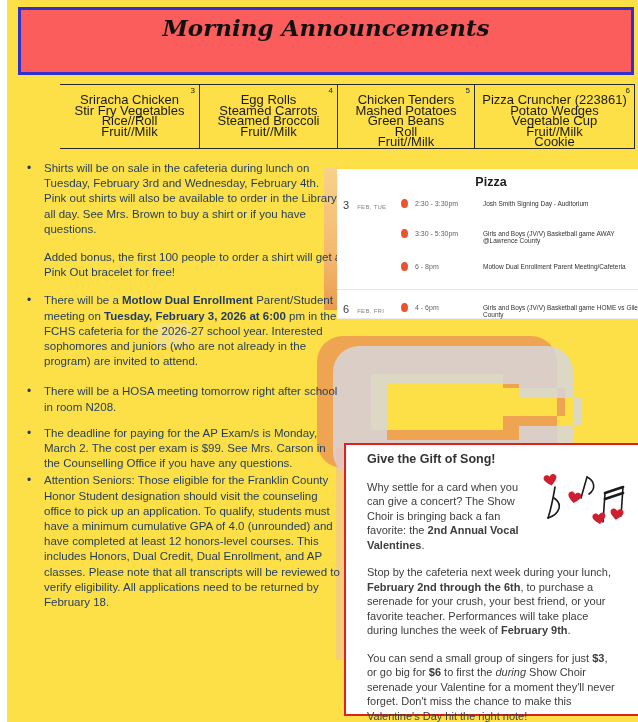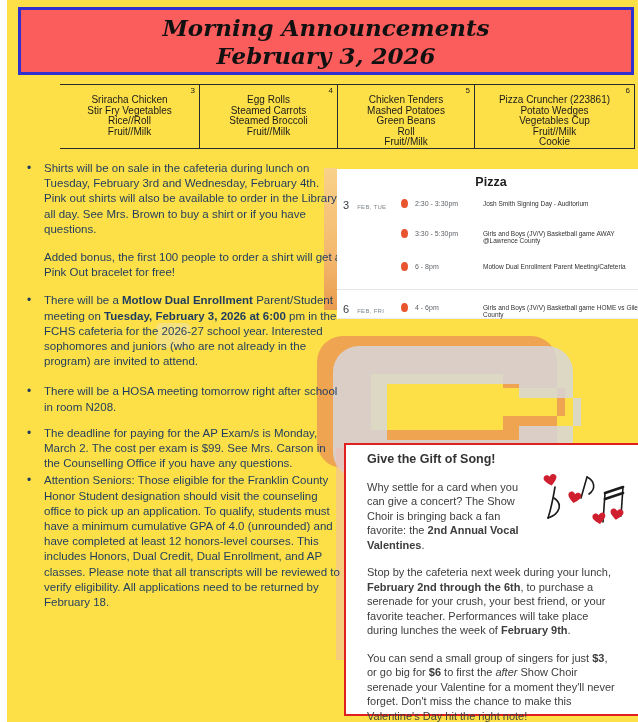--- a/index.html
+++ b/index.html
@@ -25,21 +25,21 @@
   .menu{position:absolute;left:53px;top:84px;width:575px;height:65px;display:flex;
         border-top:1.5px solid #2b2b2b;border-bottom:1.5px solid #2b2b2b;box-sizing:border-box;
         z-index:2;background:transparent;}
   .menu-cell{position:relative;box-sizing:border-box;border-right:1.5px solid #2b2b2b;
              text-align:center;color:#1a1a1a;}
   .menu-cell:nth-child(1){width:140px;}
   .menu-cell:nth-child(2){width:138px;}
   .menu-cell:nth-child(3){width:137px;}
   .menu-cell:nth-child(4){width:160px;}
   .menu-day-num{position:absolute;top:1px;right:4px;font-size:8px;}
-  .menu-lines{margin-top:10px;font-size:10px;line-height:10.5px;}
+  .menu-lines{margin-top:10px;font-size:13px;line-height:10.5px;}
 
   
   .bullets{position:absolute;left:20px;top:161px;width:316px;z-index:2;
            color:var(--announcement-text,#1e3a5e);font-size:11.5px;line-height:15.2px;}
   .bullet{display:flex;}
   .bullet .marker{width:17px;flex:0 0 17px;font-size:12px;}
   .bullet .content{flex:1;}
   .para{margin:0 0 13px 0;}
   .para:last-child{margin-bottom:0;}
   .bullet{margin-bottom:13px;}
@@ -82,21 +82,20 @@
   <div class="wm wm-bar"></div>
   <div class="wm wm-gold"></div>
   <svg class="wm wm-c" width="290" height="165" viewBox="0 0 290 165">
     <path transform="translate(0,6)" fill="#e2685c" opacity="0.5" fill-rule="evenodd" d="M26,0 h188 a26,26 0 0 1 26,26 v80 a26,26 0 0 1 -26,26 h-188 a26,26 0 0 1 -26,-26 v-80 a26,26 0 0 1 26,-26 z M54,38 h132 v56 h-132 z M186,52 h62 v28 h-62 z"></path>
     <path transform="translate(16,16)" fill="#d6d6da" opacity="0.85" fill-rule="evenodd" d="M26,0 h188 a26,26 0 0 1 26,26 v80 a26,26 0 0 1 -26,26 h-188 a26,26 0 0 1 -26,-26 v-80 a26,26 0 0 1 26,-26 z M54,38 h132 v56 h-132 z M186,52 h62 v28 h-62 z"></path>
   </svg>
   <div class="wm wm-sliver"></div>
 
   <div class="header">
     <div>Morning Announcements</div>
-    <div>February 3, 2026</div>
   </div>
 
   <div class="menu" id="menu-row">
       <div class="menu-cell">
         <div class="menu-day-num">3</div>
         <div class="menu-lines">
           <div>Sriracha Chicken</div>
           <div>Stir Fry Vegetables</div>
           <div>Rice//Roll</div>
           <div>Fruit//Milk</div>
@@ -119,21 +118,21 @@
           <div>Green Beans</div>
           <div>Roll</div>
           <div>Fruit//Milk</div>
         </div>
       </div>
       <div class="menu-cell">
         <div class="menu-day-num">6</div>
         <div class="menu-lines">
           <div>Pizza Cruncher (223861)</div>
           <div>Potato Wedges</div>
-          <div>Vegetables Cup</div>
+          <div>Vegetable Cup</div>
           <div>Fruit//Milk</div>
           <div>Cookie</div>
         </div>
       </div>
     </div>
 
   <div class="bullets" id="bullets">
       <div class="bullet">
         <span class="marker">•</span>
         <div class="content">
@@ -222,17 +221,17 @@
       <g fill="#cf1f2f">
         <path transform="translate(8,9) rotate(-12)" d="M6.5,11 C2,7.5 0,5 0,3.2 C0,1.2 1.6,0 3.2,0 C4.6,0 5.9,0.9 6.5,2.2 C7.1,0.9 8.4,0 9.8,0 C11.4,0 13,1.2 13,3.2 C13,5 11,7.5 6.5,11 Z"></path>
         <path transform="translate(34,24) rotate(10)" d="M6.5,11 C2,7.5 0,5 0,3.2 C0,1.2 1.6,0 3.2,0 C4.6,0 5.9,0.9 6.5,2.2 C7.1,0.9 8.4,0 9.8,0 C11.4,0 13,1.2 13,3.2 C13,5 11,7.5 6.5,11 Z"></path>
         <path transform="translate(57,47) rotate(-8)" d="M6.5,11 C2,7.5 0,5 0,3.2 C0,1.2 1.6,0 3.2,0 C4.6,0 5.9,0.9 6.5,2.2 C7.1,0.9 8.4,0 9.8,0 C11.4,0 13,1.2 13,3.2 C13,5 11,7.5 6.5,11 Z"></path>
         <path transform="translate(76,41) rotate(8)" d="M6.5,11 C2,7.5 0,5 0,3.2 C0,1.2 1.6,0 3.2,0 C4.6,0 5.9,0.9 6.5,2.2 C7.1,0.9 8.4,0 9.8,0 C11.4,0 13,1.2 13,3.2 C13,5 11,7.5 6.5,11 Z"></path>
       </g>
     </svg>
     <div id="gift-paragraphs">
         <div class="gift-para first"><span>Why settle for a card when you can give a concert? The Show Choir is bringing back a fan favorite: the </span><span class="b ">2nd Annual Vocal Valentines</span><span>.</span></div>
         <div class="gift-para"><span>Stop by the cafeteria next week during your lunch, </span><span class="b ">February 2nd through the 6th</span><span>, to purchase a serenade for your crush, your best friend, or your favorite teacher. Performances will take place during lunches the week of </span><span class="b ">February 9th</span><span>.</span></div>
-        <div class="gift-para"><span>You can send a small group of singers for just </span><span class="b ">$3</span><span>, or go big for </span><span class="b ">$6</span><span> to first the </span><span class="i">after</span><span> Show Choir serenade your Valentine for a moment they'll never forget. Don't miss the chance to make this Valentine's Day hit the right note!</span></div>
+        <div class="gift-para"><span>You can send a small group of singers for just </span><span class="b ">$3</span><span>, or go big for </span><span class="b ">$6</span><span> to first the </span><span class="i">during</span><span> Show Choir serenade your Valentine for a moment they'll never forget. Don't miss the chance to make this Valentine's Day hit the right note!</span></div>
       </div>
   </div>
 
 </div>
 
 </body></html>

